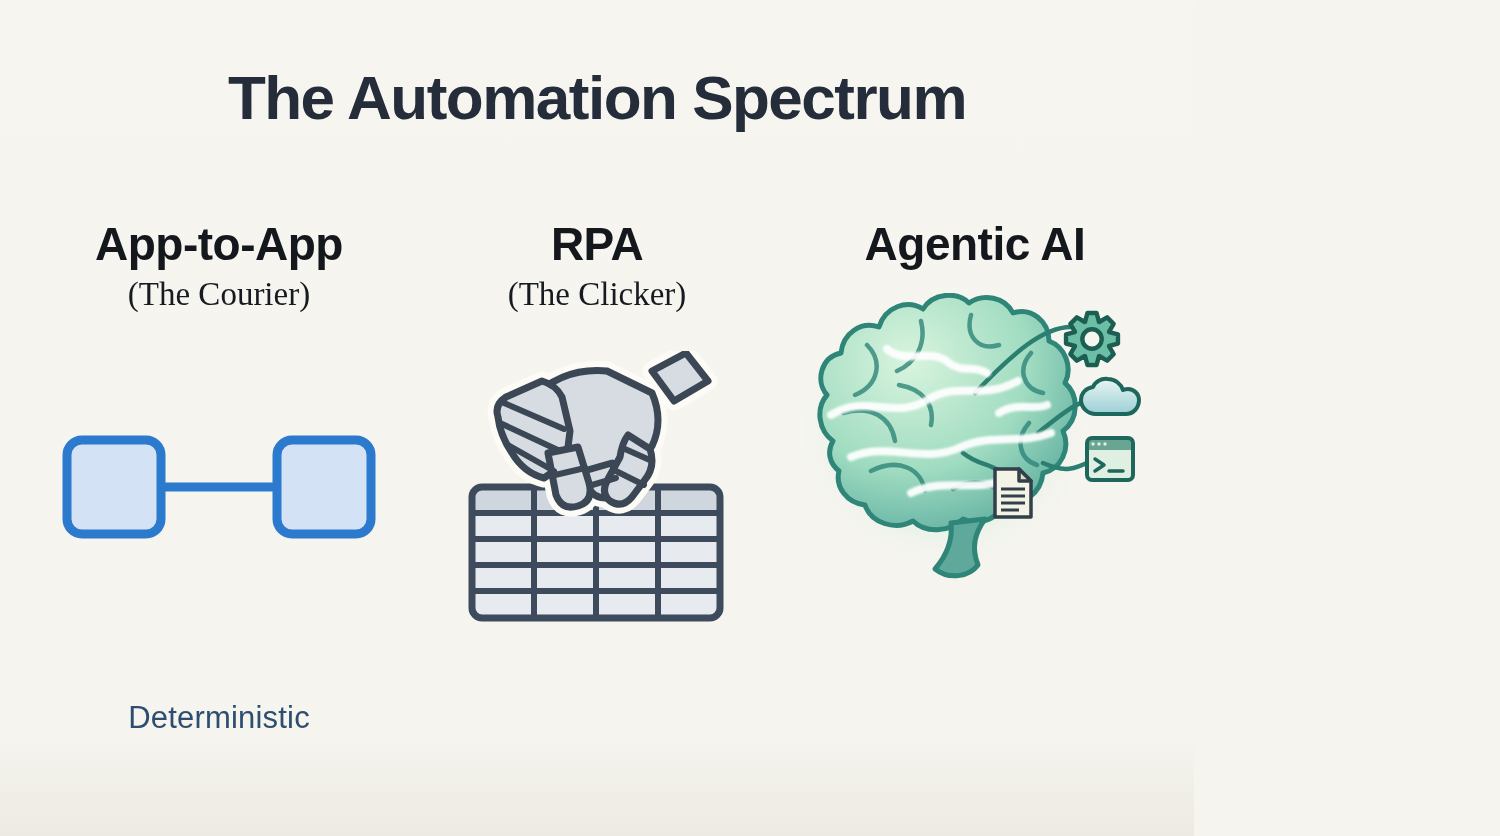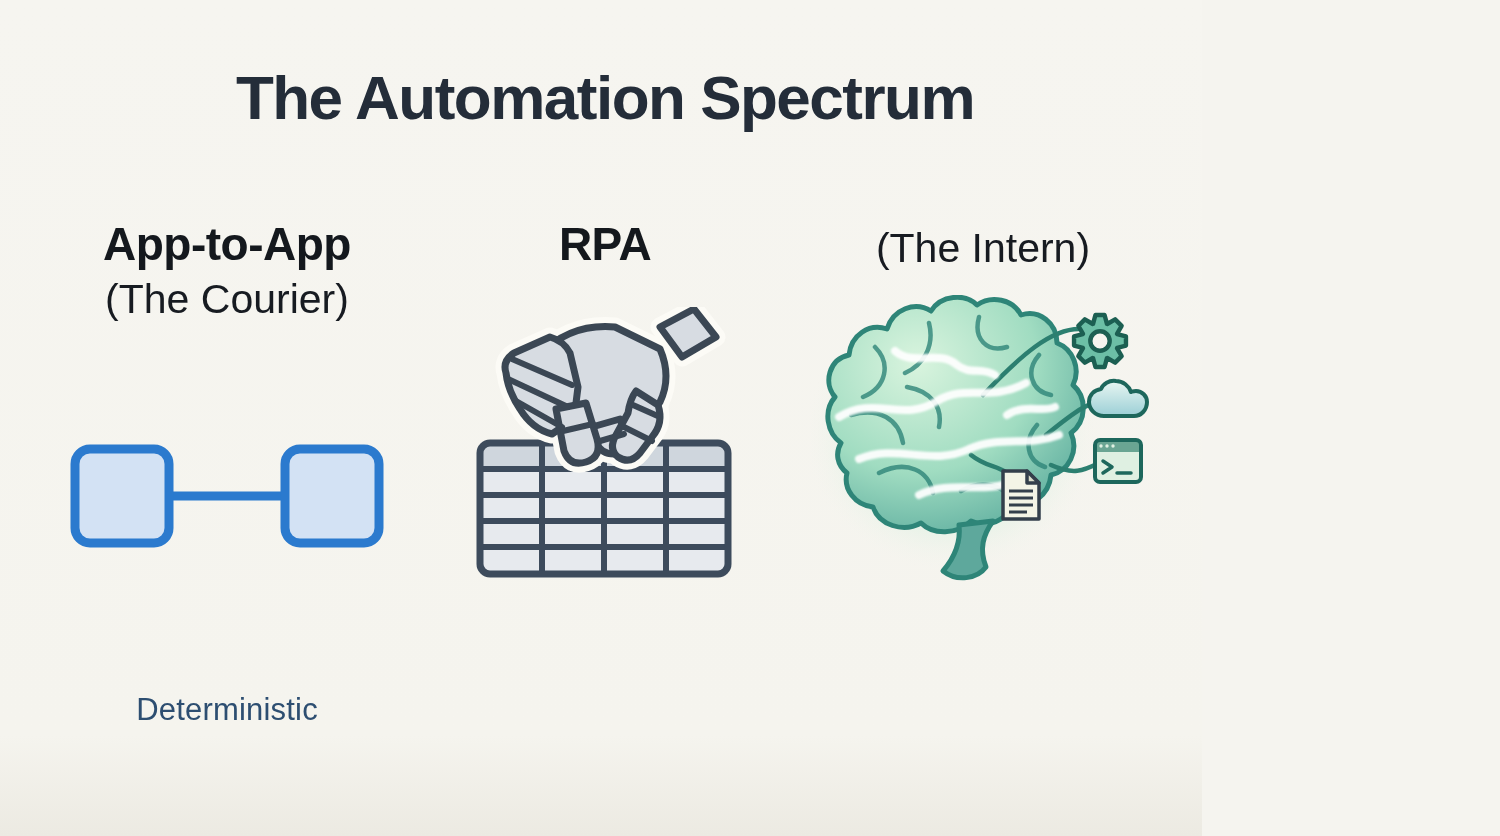--- a/index.html
+++ b/index.html
@@ -4,42 +4,41 @@
 <style>
   html,body{margin:0;padding:0;}
   body{
     width:1500px;height:836px;overflow:hidden;
     font-family:"Liberation Sans","DejaVu Sans",sans-serif;
     background:#f5f4ef;
   }
   .canvas{
     position:relative;width:1194px;height:836px;
     background:linear-gradient(180deg,#f6f5f0 0%,#f5f4ee 88%,#eceae2 100%);
-    padding-left:8px;
   }
   .page-title{
     margin:0;padding-top:62px;text-align:center;
     font-size:62px;font-weight:bold;letter-spacing:-1.5px;
     color:#242d39;
   }
   .columns{
     display:flex;margin-top:86px;padding:0 30px;
   }
   .col{flex:1;display:flex;flex-direction:column;align-items:center;text-align:center;}
   .col-heading{
     margin:0;font-size:46px;font-weight:bold;letter-spacing:-0.5px;color:#14181d;line-height:1.1;
   }
   .col-subtitle{
-    margin-top:6px;font-size:41px;color:#171b21;line-height:1.15;
+    margin-top:6px;font-size:33px;color:#171b21;line-height:1.15;font-family:Liberation Serif, serif;
   }
   .icon-area{
     height:310px;margin-top:18px;display:flex;align-items:center;justify-content:center;
   }
   .col-tag{
-    margin-top:41px;font-size:31px;letter-spacing:0.2px;
+    margin-top:58px;font-size:31px;letter-spacing:0.2px;
   }
   .tag-deterministic{color:#2d4e71;}
   .tag-brittle{color:#49525c;}
   .tag-probabilistic{color:#2f8e6e;}
   svg{display:block;}
 </style>
 </head>
 <body>
 
 <div class="canvas">
@@ -56,20 +55,21 @@
           <line x1="96" y1="56" x2="222" y2="56" stroke="#2b7ace" stroke-width="9"></line>
           <rect x="6" y="9" width="94" height="94" rx="15" fill="#d3e2f4" stroke="#2b7ace" stroke-width="9"></rect>
           <rect x="216" y="9" width="94" height="94" rx="15" fill="#d3e2f4" stroke="#2b7ace" stroke-width="9"></rect>
         </svg>
       </div>
       <div class="col-tag tag-deterministic">Deterministic</div>
     </section>
 
     <section class="col">
       <h2 class="col-heading">RPA</h2>
+      <div class="col-subtitle">(The Clicker)</div>
       <div class="icon-area">
         <svg width="270" height="272" viewBox="0 0 270 272">
           <defs>
             <g id="rpa-hand">
               <path d="M 190,20 L 224,2 L 246,30 L 212,50 Z"></path>
               <path d="M 70,48 Q 100,16 145,20 L 190,42 Q 202,70 190,95 Q 175,120 140,126 L 108,122 Q 84,110 74,84 Q 66,64 70,48 Z"></path>
               <path d="M 36,66 Q 32,54 44,46 L 80,30 Q 94,34 100,46 L 108,80 L 104,112 L 82,127 Q 62,122 50,102 Q 38,84 36,66 Z"></path>
               <path d="M 122,120 L 150,112 L 158,134 Q 158,146 146,147 Q 132,148 126,136 Z"></path>
               <path d="M 86,102 L 116,96 L 127,132 Q 132,150 116,155 Q 100,160 94,144 Z"></path>
               <path d="M 166,84 L 188,98 Q 194,116 182,130 L 170,146 Q 160,158 148,150 Q 138,142 146,128 L 158,106 Q 160,92 166,84 Z"></path>
@@ -86,21 +86,21 @@
           <g>
             <use href="#rpa-hand" fill="#fcfbf6" stroke="#fcfbf6" stroke-width="19" stroke-linejoin="round"></use>
             <use href="#rpa-hand" fill="#d7dce2" stroke="#3b4754" stroke-width="7" stroke-linejoin="round"></use>
             <path d="M 42,52 L 102,78 M 38,72 L 98,100 M 46,94 L 92,120 M 93,124 L 123,117 M 130,134 L 154,127 M 154,120 L 182,134 M 163,98 L 190,110" fill="none" stroke="#3b4754" stroke-width="6" stroke-linecap="round"></path>
           </g>
         </svg>
       </div>
     </section>
 
     <section class="col">
-      <div class="col-subtitle">(The Intern)</div>
+      <h2 class="col-heading">Agentic AI</h2>
       <div class="icon-area">
         <svg width="345" height="300" viewBox="0 0 345 300">
           <defs>
             <radialGradient id="glowGrad" cx="50%" cy="50%" r="50%">
               <stop offset="0%" stop-color="#c4eed2" stop-opacity="0.95"></stop>
               <stop offset="60%" stop-color="#cdf0da" stop-opacity="0.55"></stop>
               <stop offset="100%" stop-color="#f5f4ef" stop-opacity="0"></stop>
             </radialGradient>
             <radialGradient id="brainGrad" cx="35%" cy="28%" r="85%">
               <stop offset="0%" stop-color="#d9f4de"></stop>

